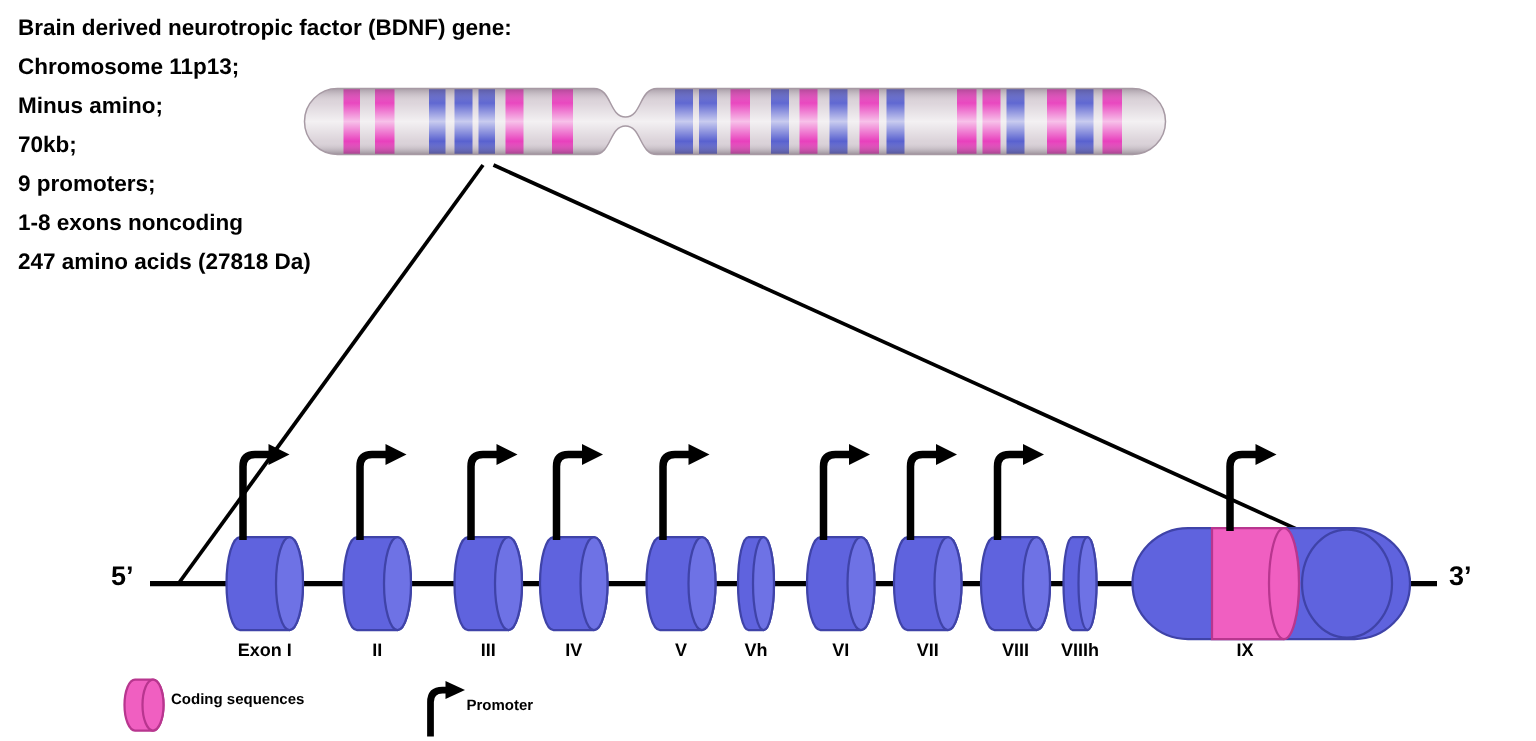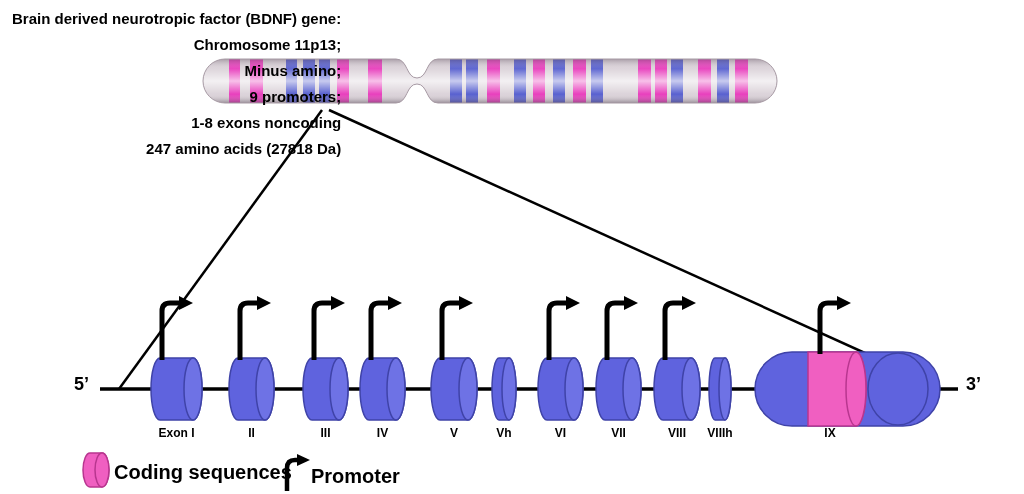--- a/index.html
+++ b/index.html
@@ -4,23 +4,23 @@
 <style>
   * { box-sizing: border-box; }
   html, body { margin: 0; padding: 0; }
   body {
     width: 1024px; height: 494px; background: #ffffff;
     font-family: "Liberation Sans", sans-serif;
   }
   #stage { position: relative; width: 1024px; height: 494px; overflow: hidden; background: #fff; }
   #diagram-svg { position: absolute; left: 0; top: 0; }
   .overlay { position: absolute; color: #000; font-weight: 700; white-space: nowrap; z-index: 2; }
-  .titleblock { left: 12px; top: 6px; font-size: 15px; line-height: 26px; text-align: right; }
+  .titleblock { left: 12px; top: 6px; font-size: 15px; line-height: 26px; }
   .prime { font-size: 18px; }
-  .legendlabel { font-size: 20px; }
+  .legendlabel { font-size: 10px; }
   .exon-label { font: 700 12px "Liberation Sans", sans-serif; fill: #000; }
 </style>
 </head>
 <body>
 
 <div id="stage">
 
   <svg id="diagram-svg" width="1024" height="494" viewBox="0 0 1024 494">
     <defs>
       <clipPath id="chromClip">
@@ -177,20 +177,21 @@
     <g id="legend-promoter-icon">
       <path d="M 287 491 V 468 Q 287 460 295 460 H 299" fill="none" stroke="#000" stroke-width="4.5"></path>
       <polygon points="297,454 310,460 297,466" fill="#000"></polygon>
     </g>
   </svg>
 
   <div class="overlay titleblock">
     <div>Brain derived neurotropic factor (BDNF) gene:</div>
     <div>Chromosome 11p13;</div>
     <div>Minus amino;</div>
+    <div>70kb;</div>
     <div>9 promoters;</div>
     <div>1-8 exons noncoding</div>
     <div>247 amino acids (27818 Da)</div>
   </div>
 
   <div class="overlay prime" style="left:74px; top:374px;">5’</div>
   <div class="overlay prime" style="left:966px; top:374px;">3’</div>
 
   <div class="overlay legendlabel" style="left:114px; top:461px;">Coding sequences</div>
   <div class="overlay legendlabel" style="left:311px; top:465px;">Promoter</div>

